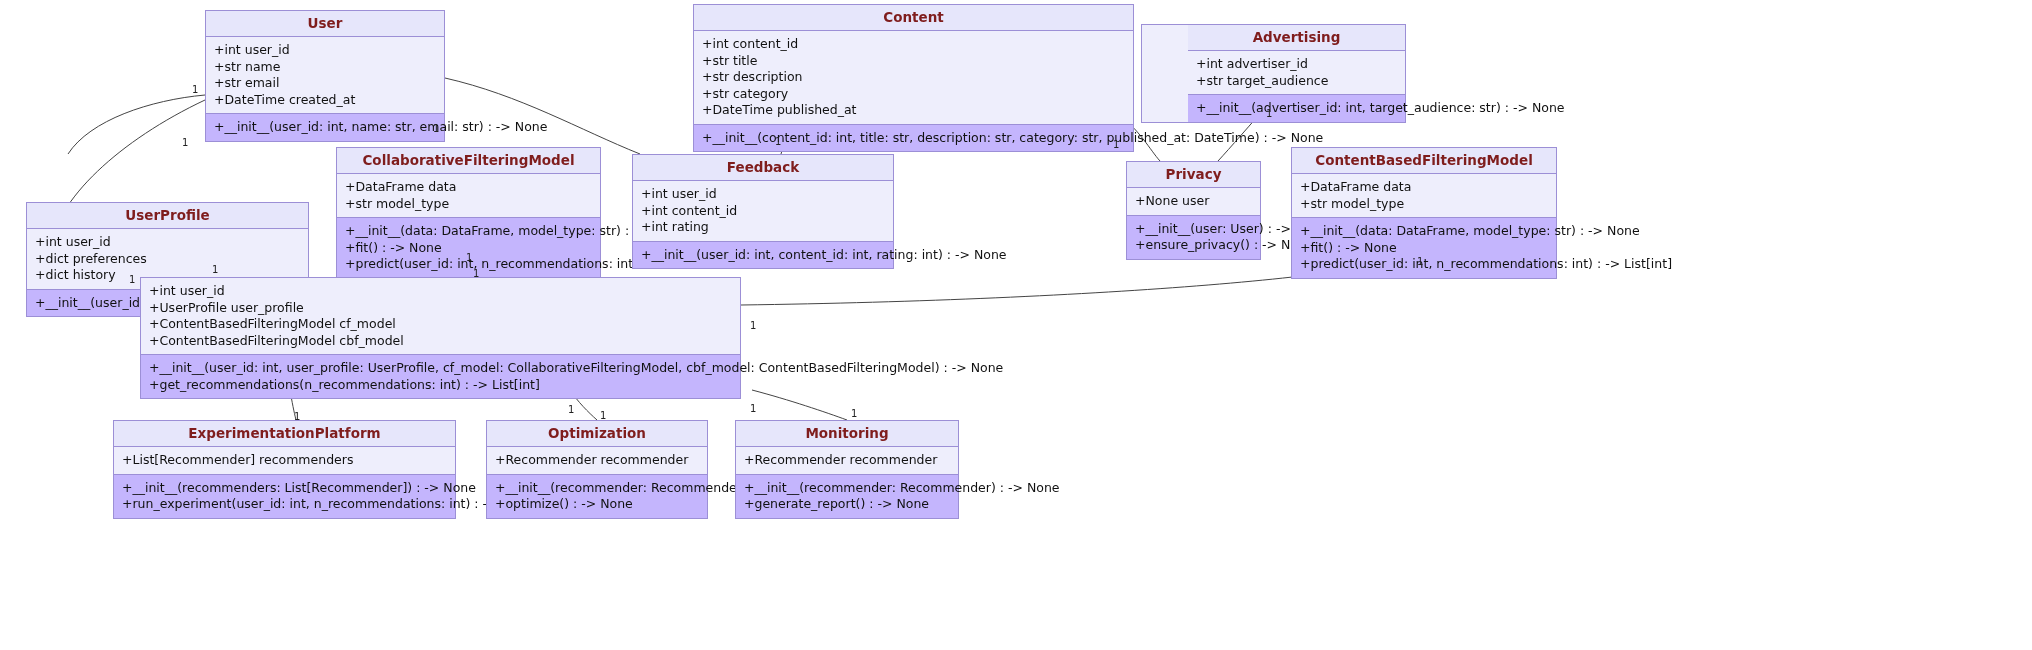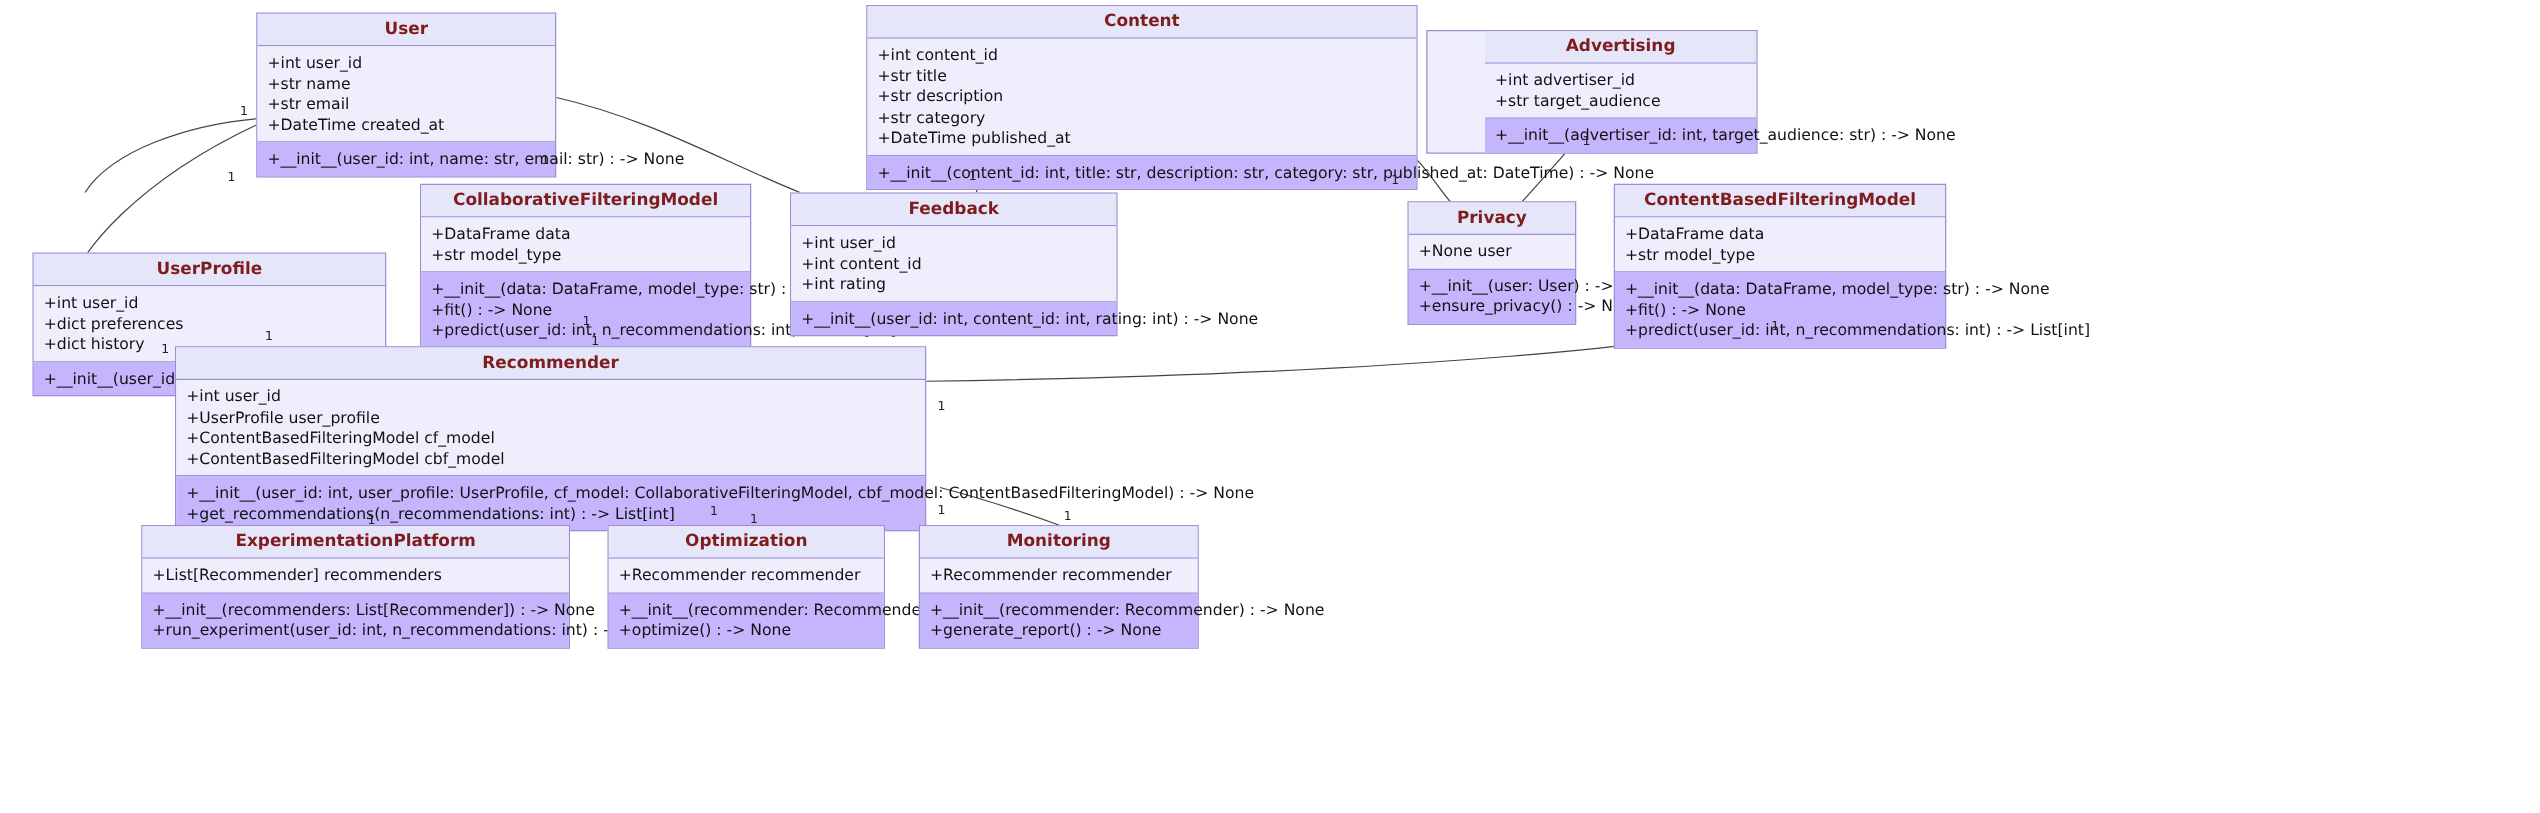--- a/index.html
+++ b/index.html
@@ -170,21 +170,20 @@
           <div class="uml-row">+DataFrame data</div>
           <div class="uml-row">+str model_type</div>
         </div>
         <div class="uml-methods">
           <div class="uml-row">+__init__(data: DataFrame, model_type: str) : -&gt; None</div>
           <div class="uml-row">+fit() : -&gt; None</div>
           <div class="uml-row">+predict(user_id: int, n_recommendations: int) : -&gt; List[int]</div>
         </div>
       </div>
       <div class="umlclass" style="left: 140px; top: 277px; width: 601px;">
-        <div class="uml-title">Recommender</div>
         <div class="uml-attrs">
           <div class="uml-row">+int user_id</div>
           <div class="uml-row">+UserProfile user_profile</div>
           <div class="uml-row">+ContentBasedFilteringModel cf_model</div>
           <div class="uml-row">+ContentBasedFilteringModel cbf_model</div>
         </div>
         <div class="uml-methods">
           <div class="uml-row">+__init__(user_id: int, user_profile: UserProfile, cf_model: CollaborativeFilteringModel, cbf_model: ContentBasedFilteringModel) : -&gt; None</div>
           <div class="uml-row">+get_recommendations(n_recommendations: int) : -&gt; List[int]</div>
         </div>

